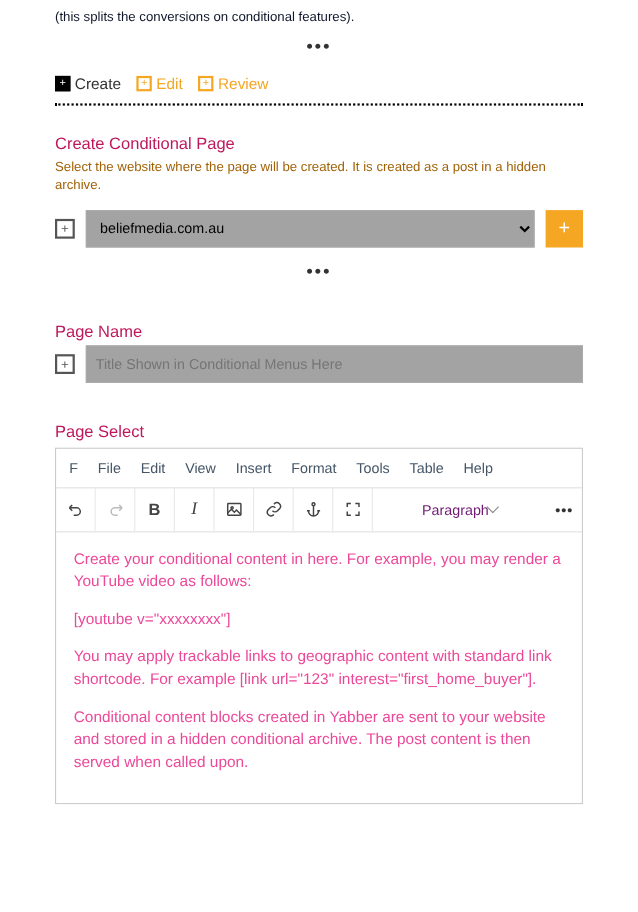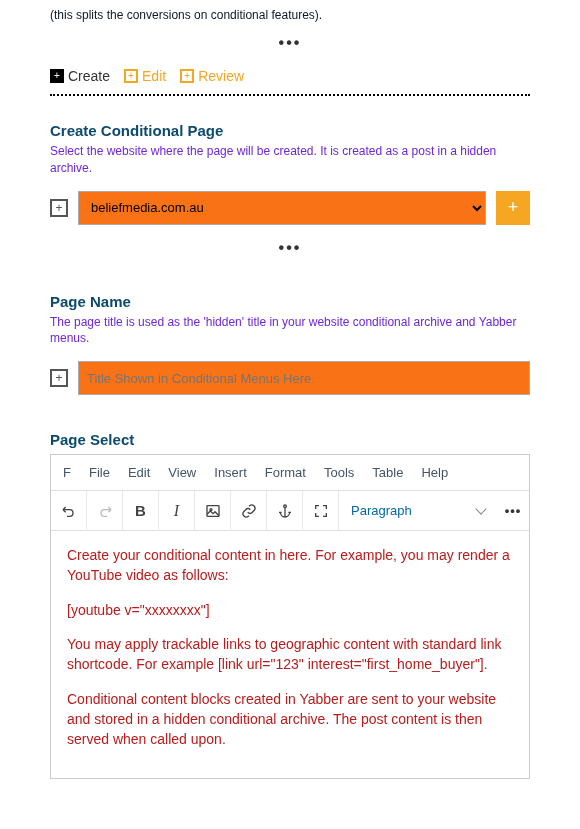--- a/index.html
+++ b/index.html
@@ -5,38 +5,38 @@
     *{box-sizing:border-box;margin:0;padding:0}
     body{font-family:-apple-system,"Segoe UI",Arial,sans-serif;font-size:13px;color:#333;background:#fff;width:580px;padding:8px 50px 30px}
     .intro{color:#0f172a;font-size:12px;margin-bottom:12px}
     .hdots{text-align:center;font-weight:bold;letter-spacing:2px;font-size:16px;margin:10px 0 16px}
     .ldots{border:none;border-top:2px dotted #000;margin:10px 0 26px}
     .tabs{display:flex;gap:14px;align-items:center;margin-bottom:10px}
     .tab{display:flex;align-items:center;gap:4px;font-size:14px;cursor:pointer}
     .tab.inactive{color:#F5A623}
     .tab .ticn{display:inline-flex;width:14px;height:14px;border:2px solid currentColor;align-items:center;justify-content:center;font-size:10px;line-height:1}
     .tab.active .ticn{background:#000;color:#fff;border-color:#000}
-    h3{font-size:15px;font-weight:700;margin-bottom:4px;color:#0c4a6e}
-    .desc{font-size:12px;color:#6d28d9;margin-bottom:14px;line-height:1.4}
+    h3{font-size:15px;font-weight:400;margin-bottom:4px;color:#be185d}
+    .desc{font-size:12px;color:#a16207;margin-bottom:14px;line-height:1.4}
     .row{display:flex;align-items:center;gap:10px;margin-bottom:14px}
     .plusbox{width:18px;height:18px;border:2px solid #555;display:flex;align-items:center;justify-content:center;font-size:12px;color:#555;flex-shrink:0}
-    select,.txtin{flex:1;height:34px;border:1px solid #aaa;padding:0 8px;font-size:13px;background:#f97316;font-family:inherit}
+    select,.txtin{flex:1;height:34px;border:1px solid #aaa;padding:0 8px;font-size:13px;background:#a3a3a3;font-family:inherit}
     .addbtn{width:34px;height:34px;background:#F5A623;color:#fff;border:none;display:flex;align-items:center;justify-content:center;font-size:18px;cursor:pointer}
     .section{margin-top:36px}
     .editor{border:1px solid #ccc;margin-top:6px}
     .menubar{display:flex;gap:18px;padding:10px 12px;border-bottom:1px solid #e0e0e0;font-size:13px;color:#456}
     .menubar span{cursor:pointer}
     .toolbar{display:flex;align-items:center;border-bottom:1px solid #e0e0e0;height:40px}
     .tbtn{width:36px;height:40px;display:flex;align-items:center;justify-content:center;border-right:1px solid #e8e8e8;color:#444;cursor:pointer}
     .tbtn svg{width:16px;height:16px}
     .tbtn.bold{font-weight:700;font-size:15px}
     .tbtn.ital{font-style:italic;font-family:serif;font-size:16px}
-    .psel{flex:1;display:flex;align-items:center;justify-content:space-between;padding:0 12px;color:#0369a1;font-size:13px;cursor:pointer;min-width:0}
+    .psel{flex:1;display:flex;align-items:center;justify-content:center;padding:0 12px;color:#701a75;font-size:13px;cursor:pointer;min-width:0}
     .tdots{width:32px;text-align:center;font-weight:bold;letter-spacing:1px;cursor:pointer}
-    .edarea{padding:14px 16px;font-size:14px;line-height:1.45;color:#b91c1c;min-height:220px}
+    .edarea{padding:14px 16px;font-size:14px;line-height:1.45;color:#ec4899;min-height:220px}
     .edarea p{margin-bottom:14px}
     .chev{display:inline-block;width:8px;height:8px;border-right:1.5px solid #888;border-bottom:1.5px solid #888;transform:rotate(45deg);margin-top:-4px}
   </style>
 </head>
 <body>
 
 <div class="intro">(this splits the conversions on conditional features).</div>
 
 <div class="hdots">•••</div>
 
@@ -64,21 +64,20 @@
   <select>
     <option>beliefmedia.com.au</option>
   </select>
   <button class="addbtn">+</button>
 </div>
 
 <div class="hdots">•••</div>
 
 <div class="section">
   <h3>Page Name</h3>
-  <p class="desc">The page title is used as the 'hidden' title in your website conditional archive and Yabber menus.</p>
   <div class="row">
     <span class="plusbox">+</span>
     <input class="txtin" type="text" placeholder="Title Shown in Conditional Menus Here" style="">
   </div>
 </div>
 
 <div class="section">
   <h3>Page Select</h3>
 
   <div class="editor">

